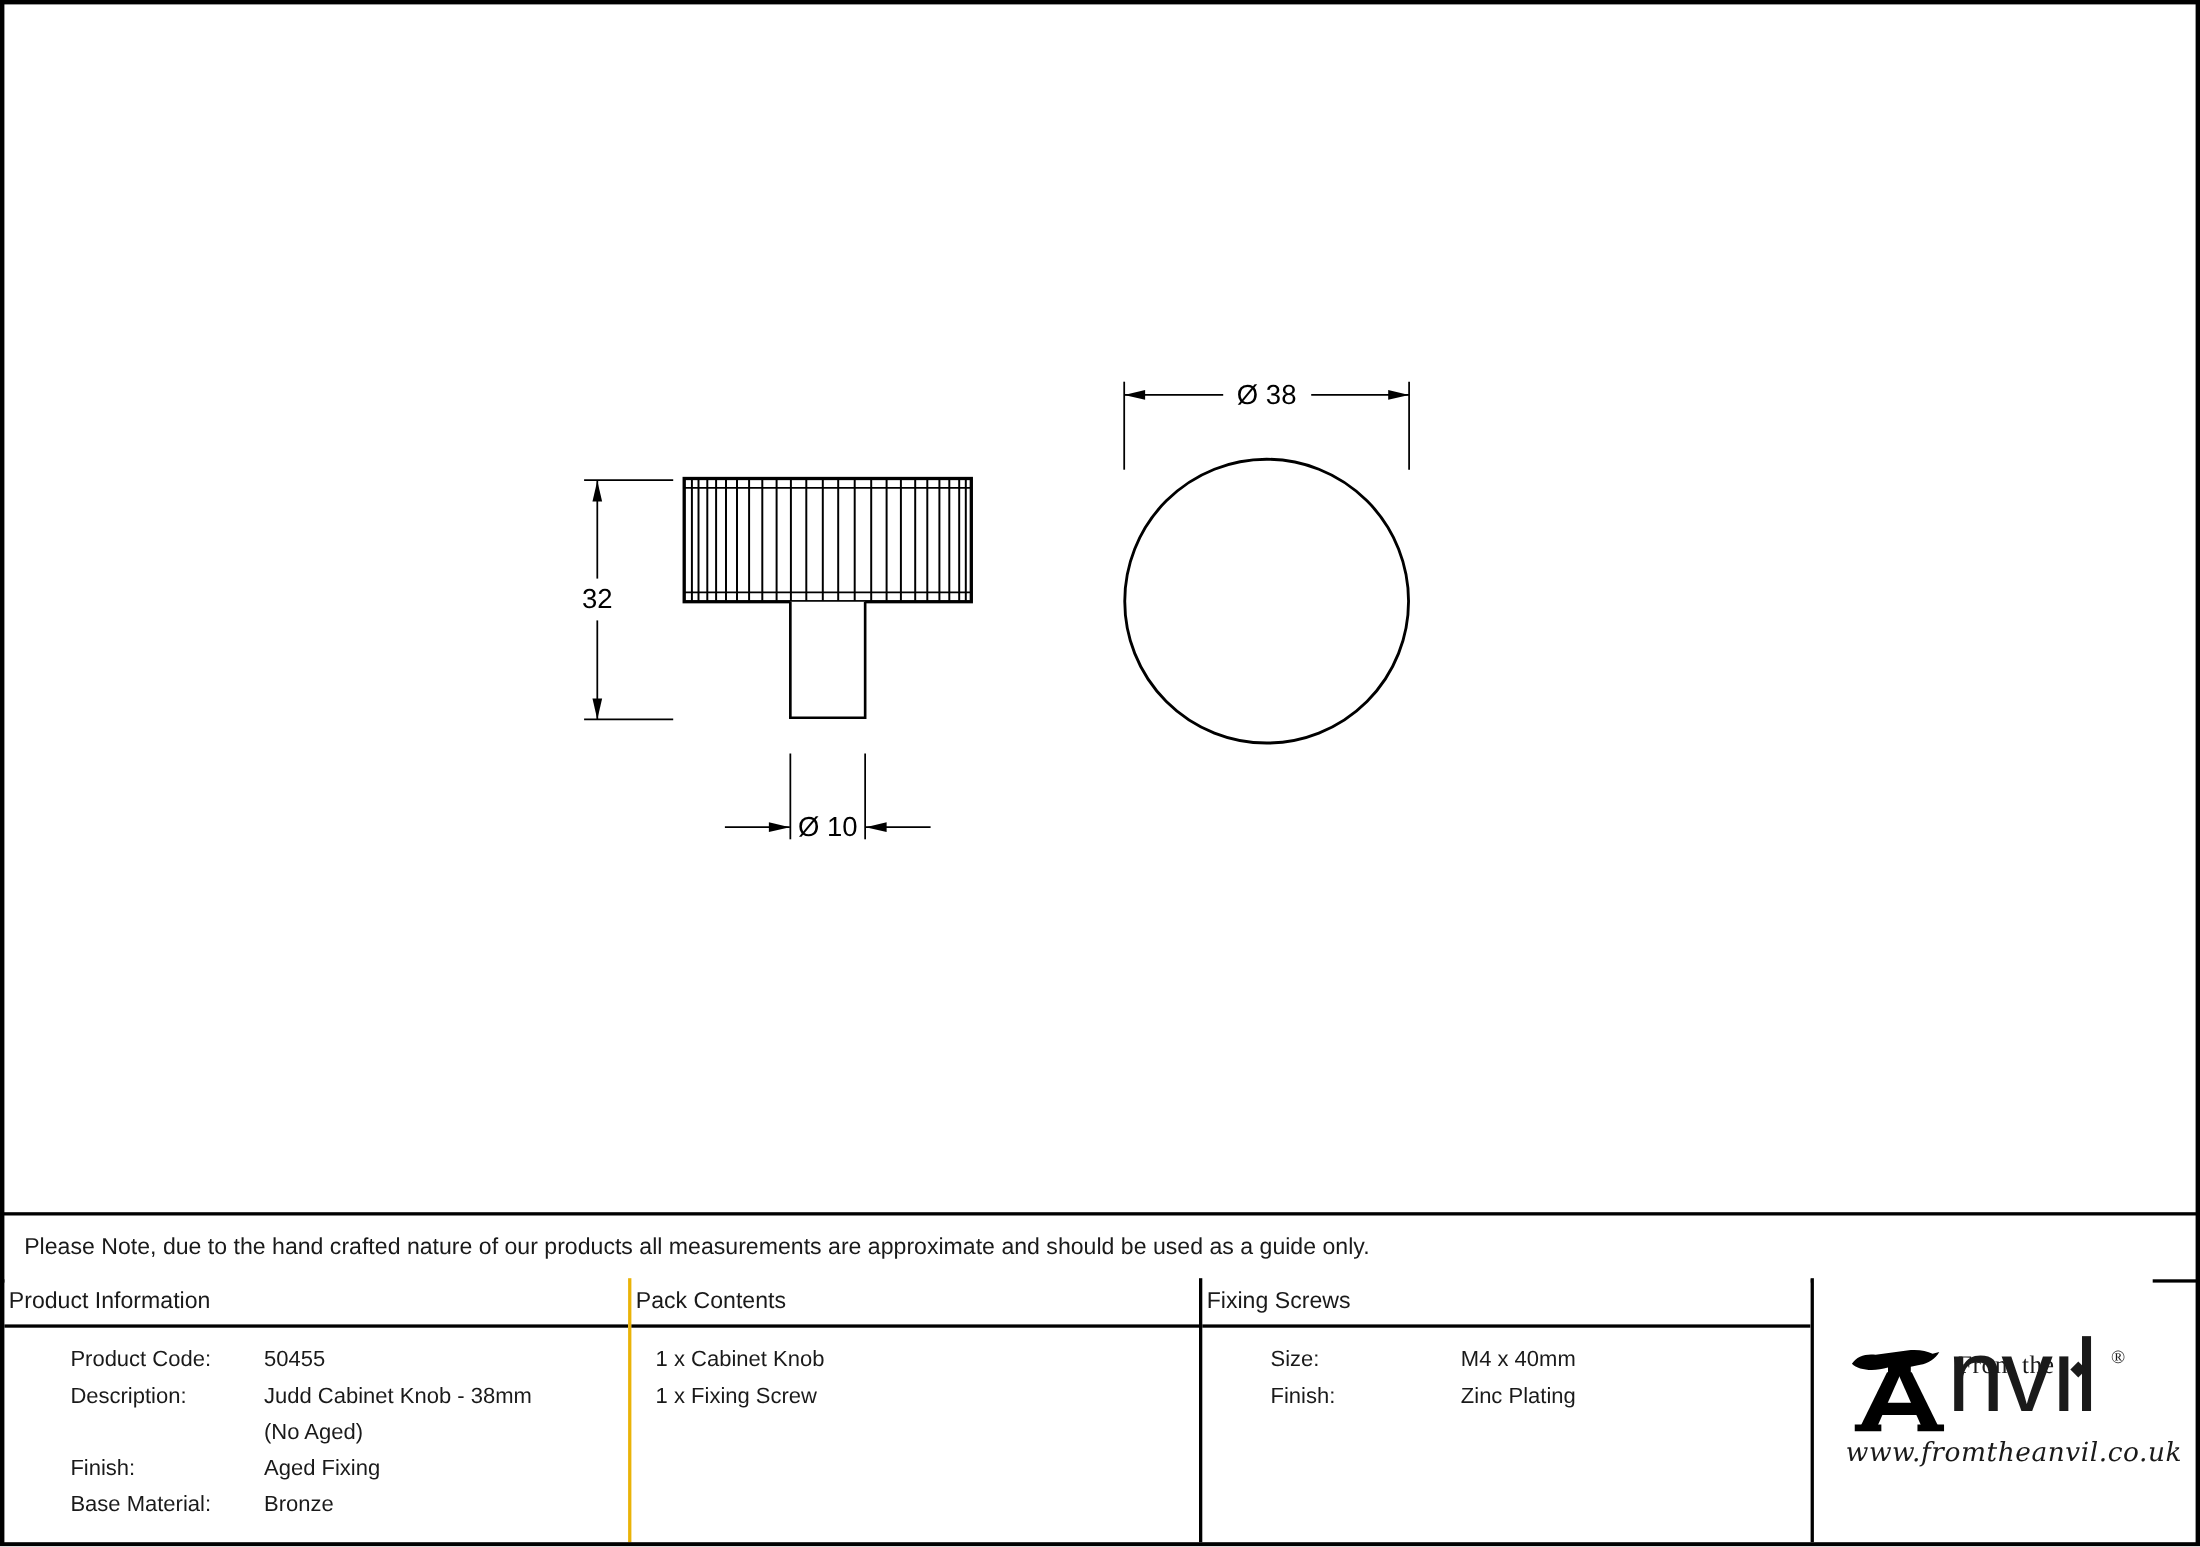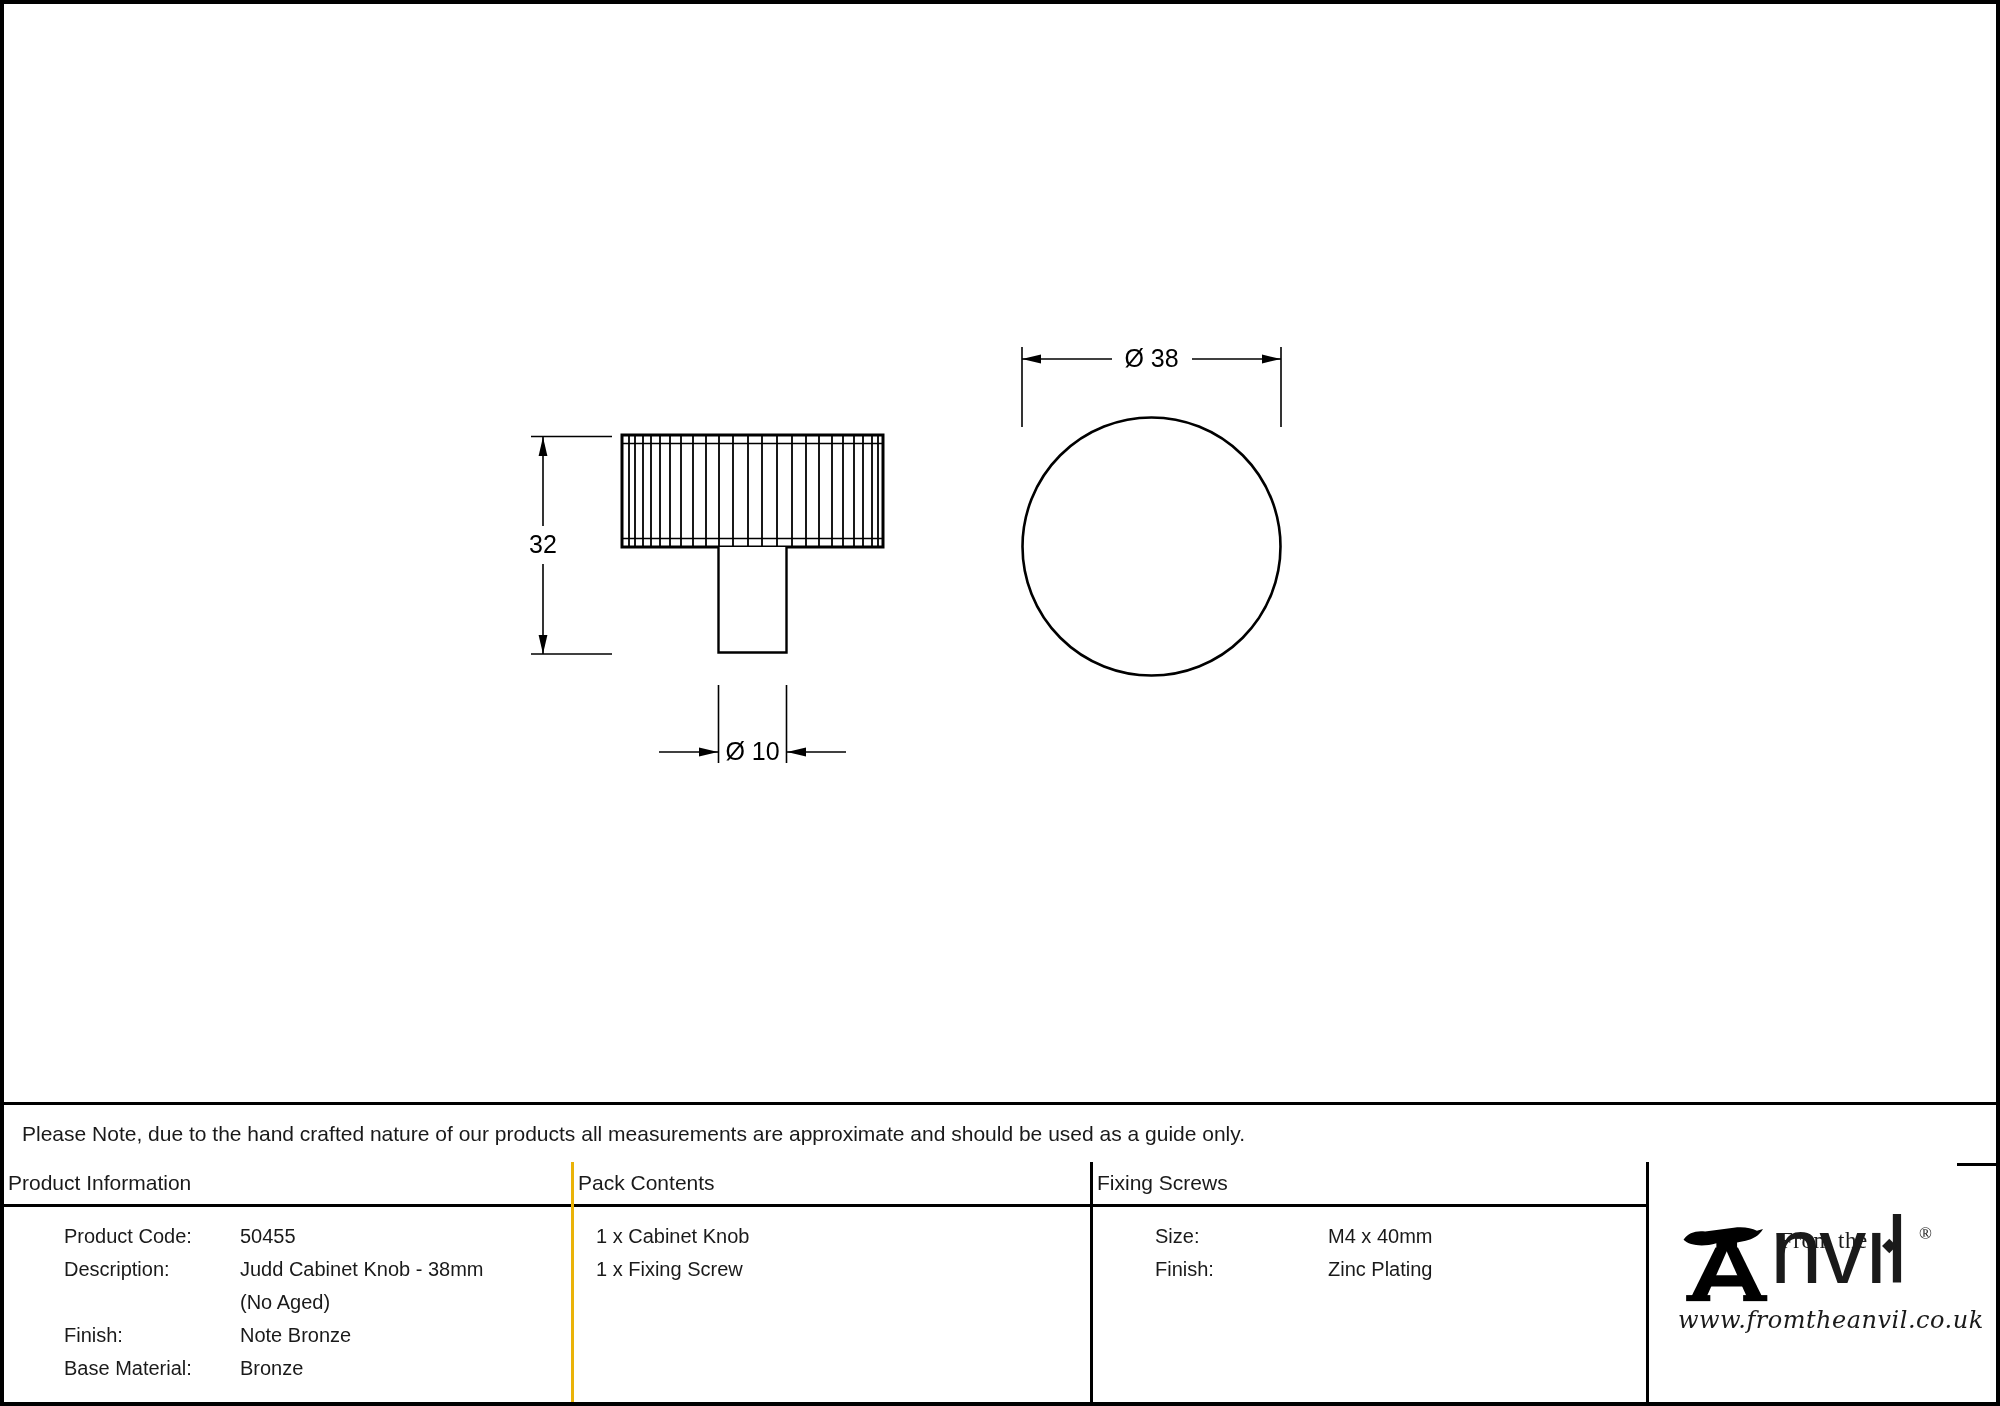--- a/index.html
+++ b/index.html
@@ -174,21 +174,21 @@
       <div class="kv-row">
         <span class="kv-label">Description:</span>
         <span class="kv-value">Judd Cabinet Knob - 38mm</span>
       </div>
       <div class="kv-row">
         <span class="kv-label"></span>
         <span class="kv-value">(No Aged)</span>
       </div>
       <div class="kv-row">
         <span class="kv-label">Finish:</span>
-        <span class="kv-value">Note Bronze</span>
+        <span class="kv-value">Aged Fixing</span>
       </div>
       <div class="kv-row">
         <span class="kv-label">Base Material:</span>
         <span class="kv-value">Bronze</span>
       </div>
     </div>
   </div>
 
   <div class="col col-pack">
     <div class="col-header">Pack Contents</div>

